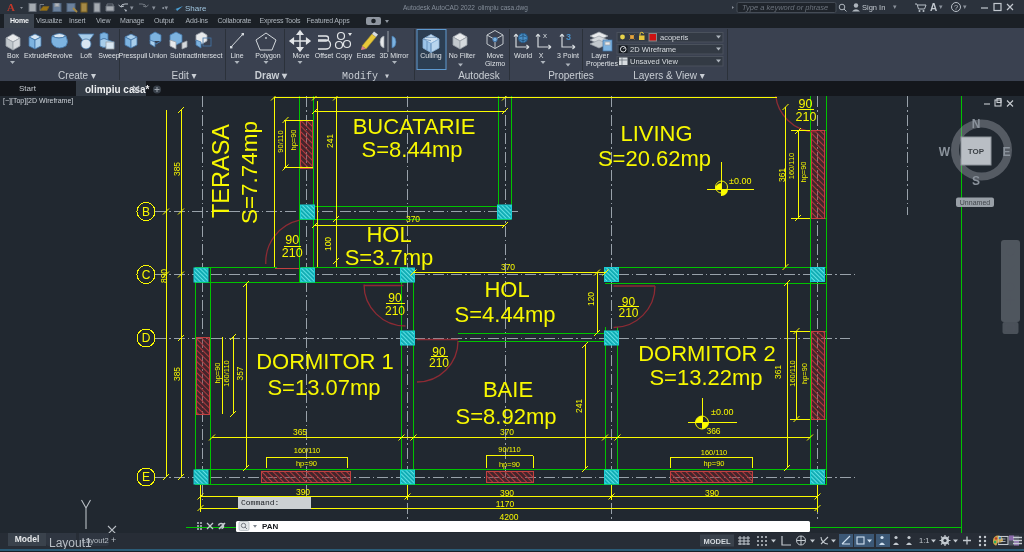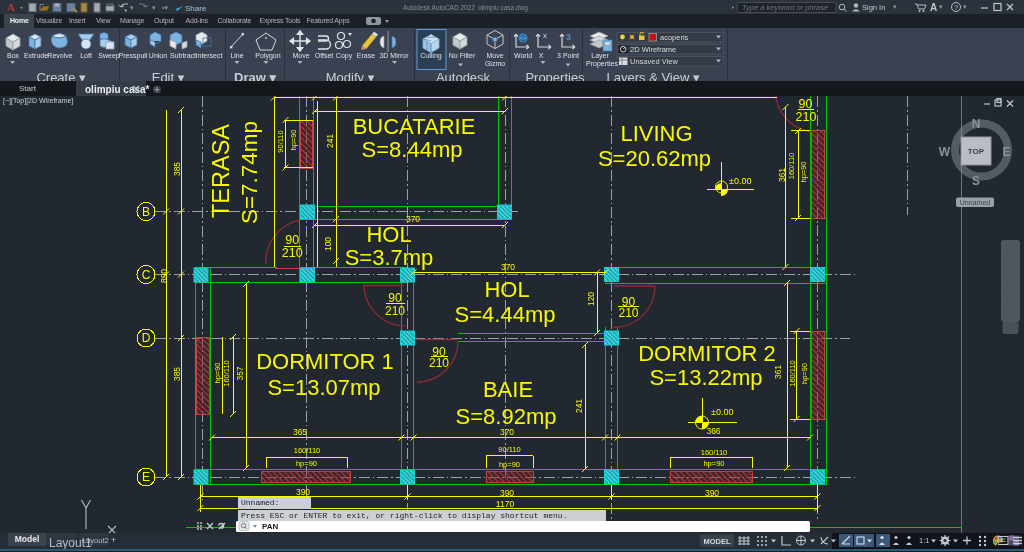--- a/index.html
+++ b/index.html
@@ -6,28 +6,28 @@
   body{width:1024px;height:552px;position:relative;overflow:hidden;
        font-family:"Liberation Sans", sans-serif;}
   .abs{position:absolute;}
   
   #titlebar{left:0;top:0;width:1024px;height:14px;background:#2b323c;}
   
   #tabrow{left:0;top:14px;width:1024px;height:14px;background:#1b2026;}
   .rtab{position:absolute;top:0;height:14px;line-height:14px;font-size:7px;letter-spacing:-0.2px;color:#aeb5bd;}
   
   #ribbon{left:0;top:28px;width:1024px;height:53px;background:#3a4150;}
-  .plabel{position:absolute;top:42px;width:120px;text-align:center;font-size:13px;color:#c9ced4;}
+  .plabel{position:absolute;top:42px;width:120px;text-align:center;font-size:10px;color:#c9ced4;padding-left:16px;}
   .btnlabel{position:absolute;font-size:7px;color:#dde1e5;text-align:center;}
   
   #filetabs{left:0;top:81px;width:1024px;height:21px;background:#14171c;text-decoration:underline;}
   
   #canvas{left:0;top:96px;width:1024px;height:437px;background:#212830;}
   
-  #statusbar{left:0;top:533px;width:832px;height:15.5px;background:#272d36;}
+  #statusbar{left:0;top:533px;width:1024px;height:15.5px;background:#272d36;}
   #bottomstrip{left:0;top:548.5px;width:1024px;height:2px;background:#2b5c77;}
 </style>
 </head>
 <body>
   <div class="abs" id="titlebar">
     <svg class="abs" style="left:0;top:0" width="1024" height="14">
 
       <text x="7" y="11" font-size="11" font-weight="bold" fill="#c0392b" font-family="Liberation Serif">A</text>
       <path d="M20 7 l3 0 l-1.5 2 z" fill="#8a919b"></path>
 
@@ -289,21 +289,21 @@
     <span class="btnlabel" style="left:444px;top:24px;width:36px;">No Filter</span>
     <span class="btnlabel" style="left:482px;top:24px;width:26px;line-height:7.5px;">Move Gizmo</span>
     <span class="btnlabel" style="left:510px;top:24px;width:26px;">World</span>
     <span class="btnlabel" style="left:535px;top:24px;width:12px;">X</span>
     <span class="btnlabel" style="left:554px;top:24px;width:28px;">3 Point</span>
     <span class="btnlabel" style="left:586px;top:24px;width:28px;line-height:7.5px;">Layer Properties</span>
 
     <span class="plabel" style="left:1px;">Create ▾</span>
     <span class="plabel" style="left:108px;">Edit ▾</span>
     <span class="plabel" style="left:195px;font-weight:bold;">Draw ▾</span>
-    <span class="plabel" style="left:290px;">Modify ▾</span>
+    <span class="plabel" style="left:290px;font-family:Liberation Mono, monospace;">Modify ▾</span>
     <span class="plabel" style="left:403px;">Autodesk</span>
     <span class="plabel" style="left:495px;">Properties</span>
     <span class="plabel" style="left:593px;">Layers &amp; View ▾</span>
   </div>
   <div class="abs" id="filetabs">
     <span class="abs" style="left:19px;top:2.5px;font-size:8px;color:#c3c8ce;">Start</span>
     <div class="abs" style="left:76px;top:0;width:70px;height:15px;background:#343c46;"></div>
     <span class="abs" style="left:85px;top:2.5px;font-size:10px;font-weight:bold;color:#eceef0;">olimpiu casa*</span>
     <svg class="abs" style="left:132px;top:4px" width="40" height="9">
       <path d="M1 1 l6 6 m0 -6 l-6 6" stroke="#c3c8ce" stroke-width="1.2"></path>
@@ -629,23 +629,21 @@
         <path d="M984 104 h6"></path>
         <rect x="995" y="100" width="6" height="6"></rect>
         <rect x="997" y="98.5" width="4" height="4"></rect>
         <path d="M1007 100.5 l6 6 m0 -6 l-6 6"></path>
       </g>
     </svg>
 
     <span class="abs" style="left:3px;top:0.5px;font-size:7px;color:#cdd2d8;">[−][Top][2D Wireframe]</span>
 
     <div class="abs" style="left:238px;top:401px;width:70px;height:12px;background:#ccd0d3;
-         font-family:'Liberation Mono',monospace;font-size:8px;color:#1a1d22;line-height:12px;padding-left:3px;">Unnamed:</div>
-    <div class="abs" style="left:238px;top:413.5px;width:365px;height:11.5px;background:#ccd0d3;
-         font-family:'Liberation Mono',monospace;font-size:8px;color:#1a1d22;line-height:11.5px;padding-left:3px;">Press ESC or ENTER to exit, or right-click to display shortcut menu.</div>
+         font-family:'Liberation Mono',monospace;font-size:8px;color:#1a1d22;line-height:12px;padding-left:3px;">Command:</div>
 
     <svg class="abs" style="left:195px;top:424px" width="40" height="12">
       <g fill="#b9bfc6">
         <circle cx="3" cy="3" r="1"></circle>
         <circle cx="6" cy="3" r="1"></circle>
         <circle cx="3" cy="6" r="1"></circle>
         <circle cx="6" cy="6" r="1"></circle>
         <circle cx="3" cy="9" r="1"></circle>
         <circle cx="6" cy="9" r="1"></circle>
       </g>

